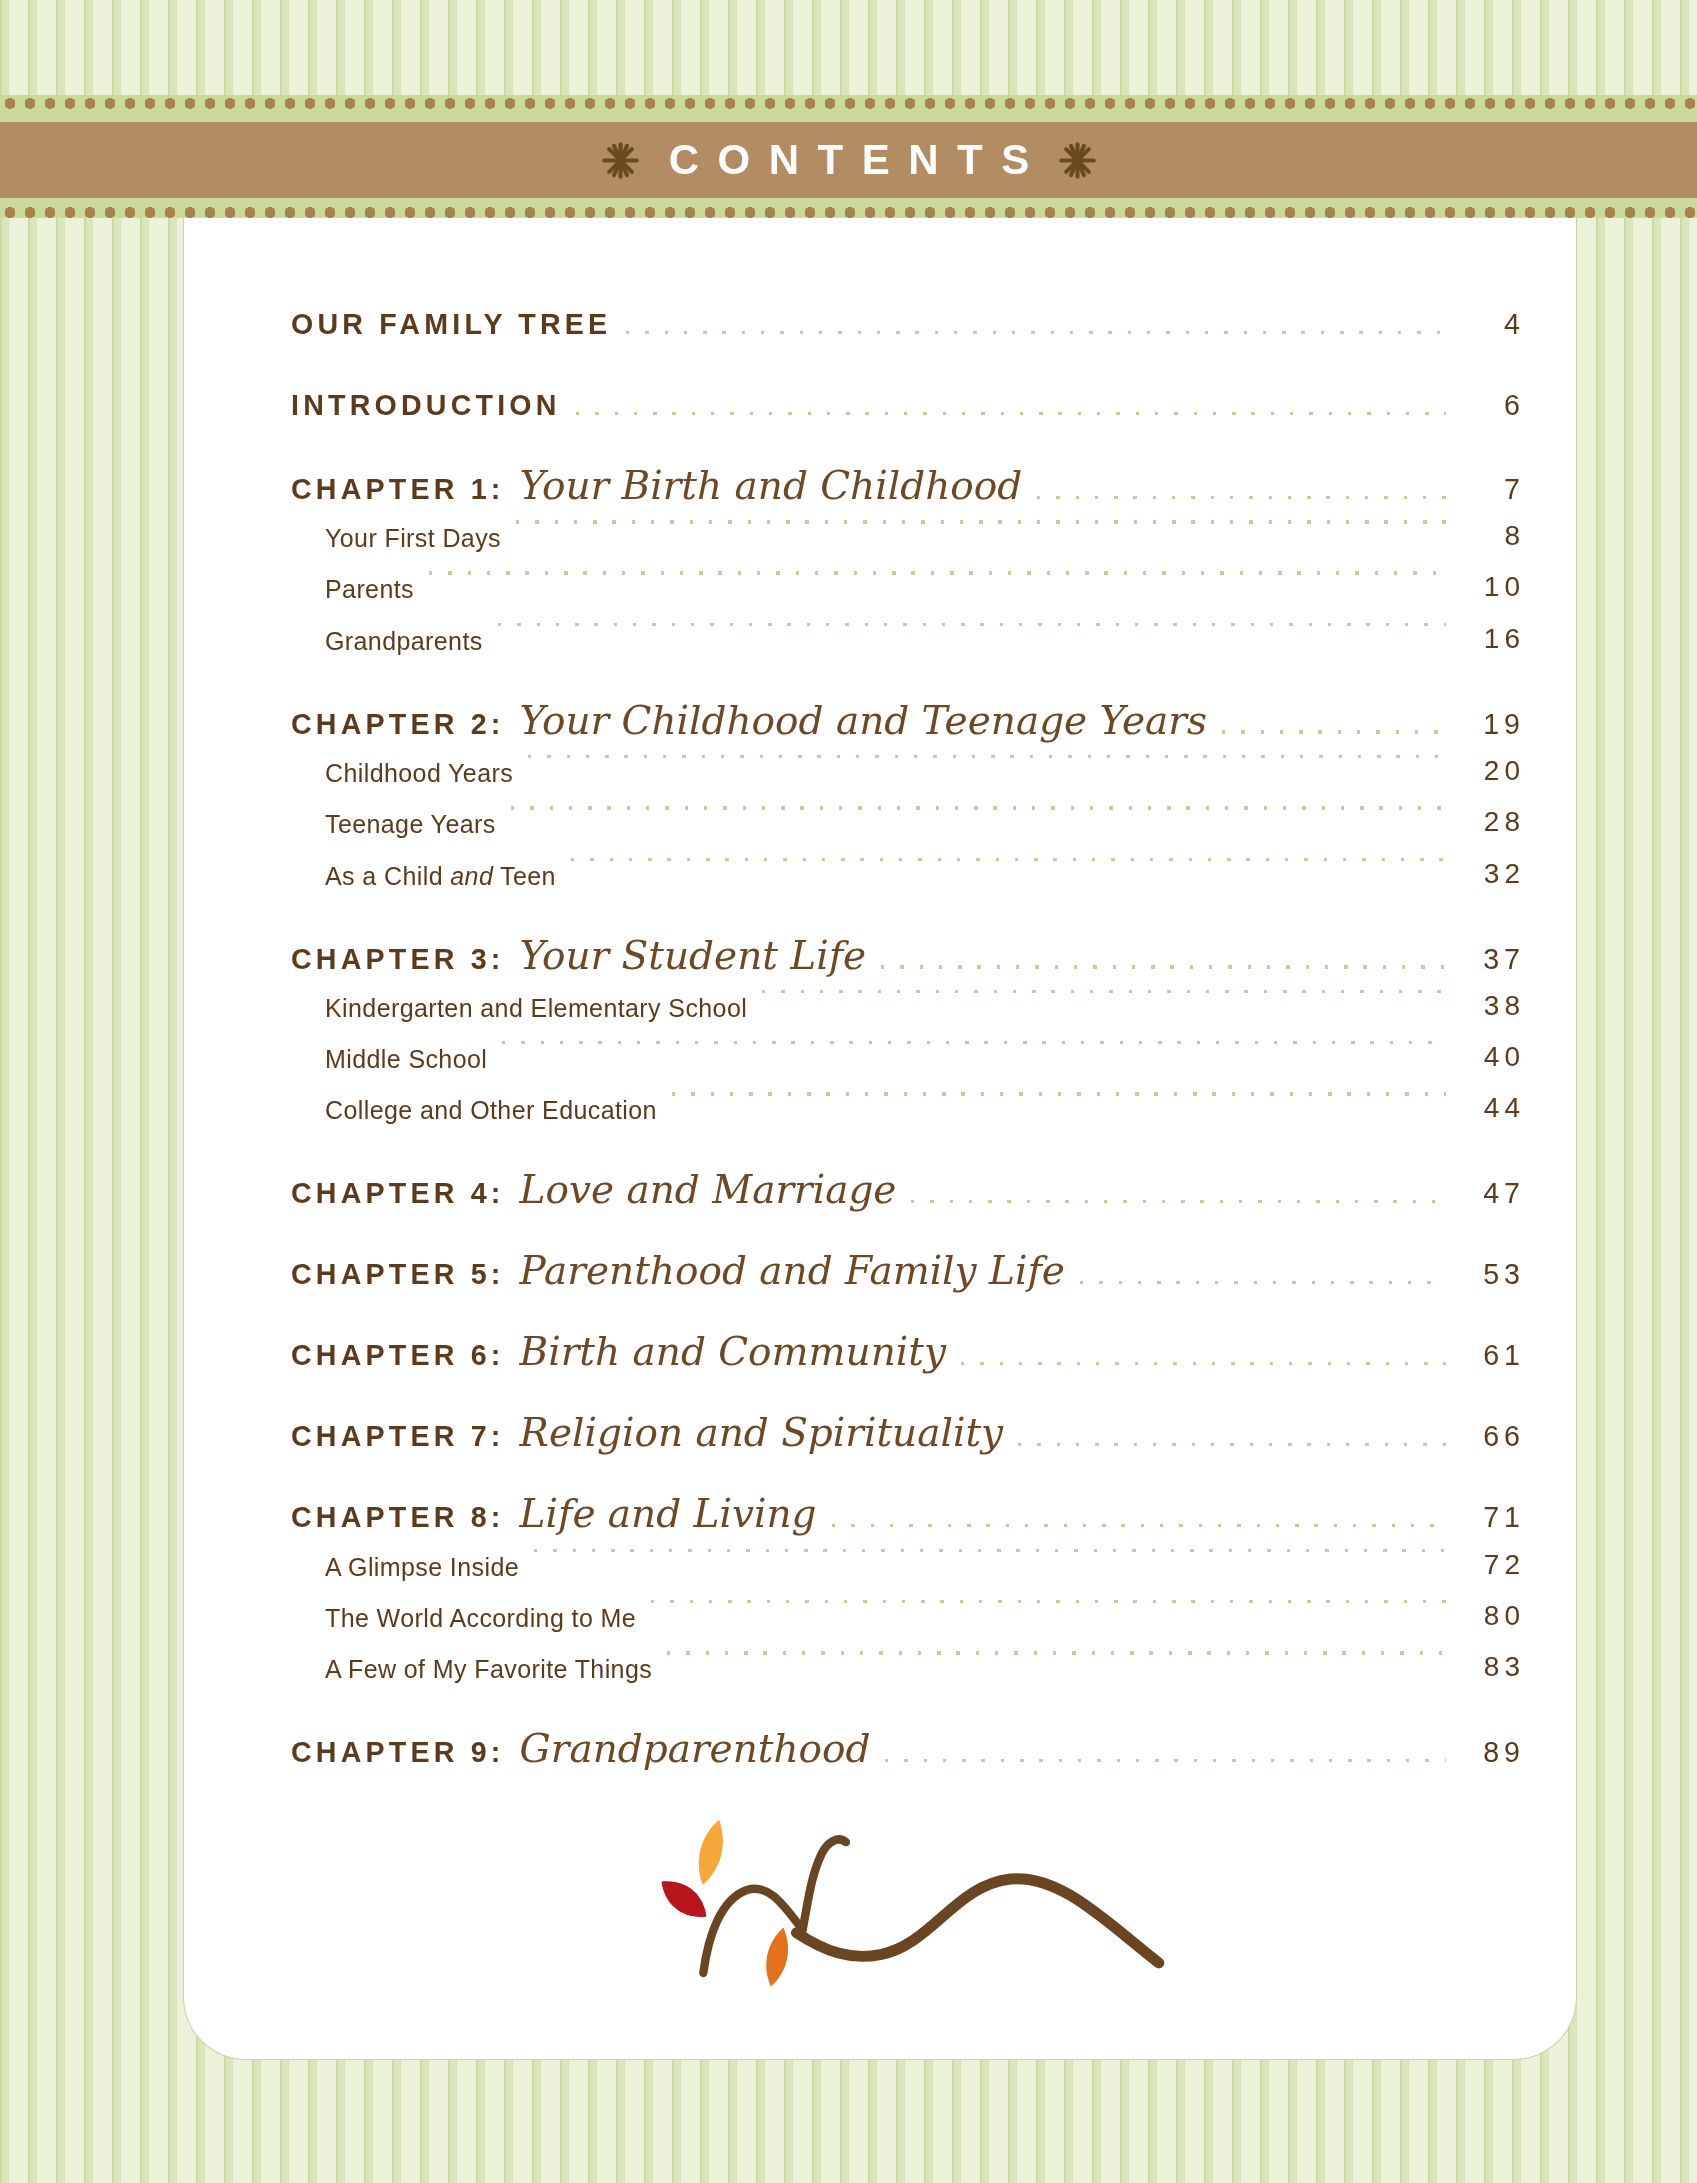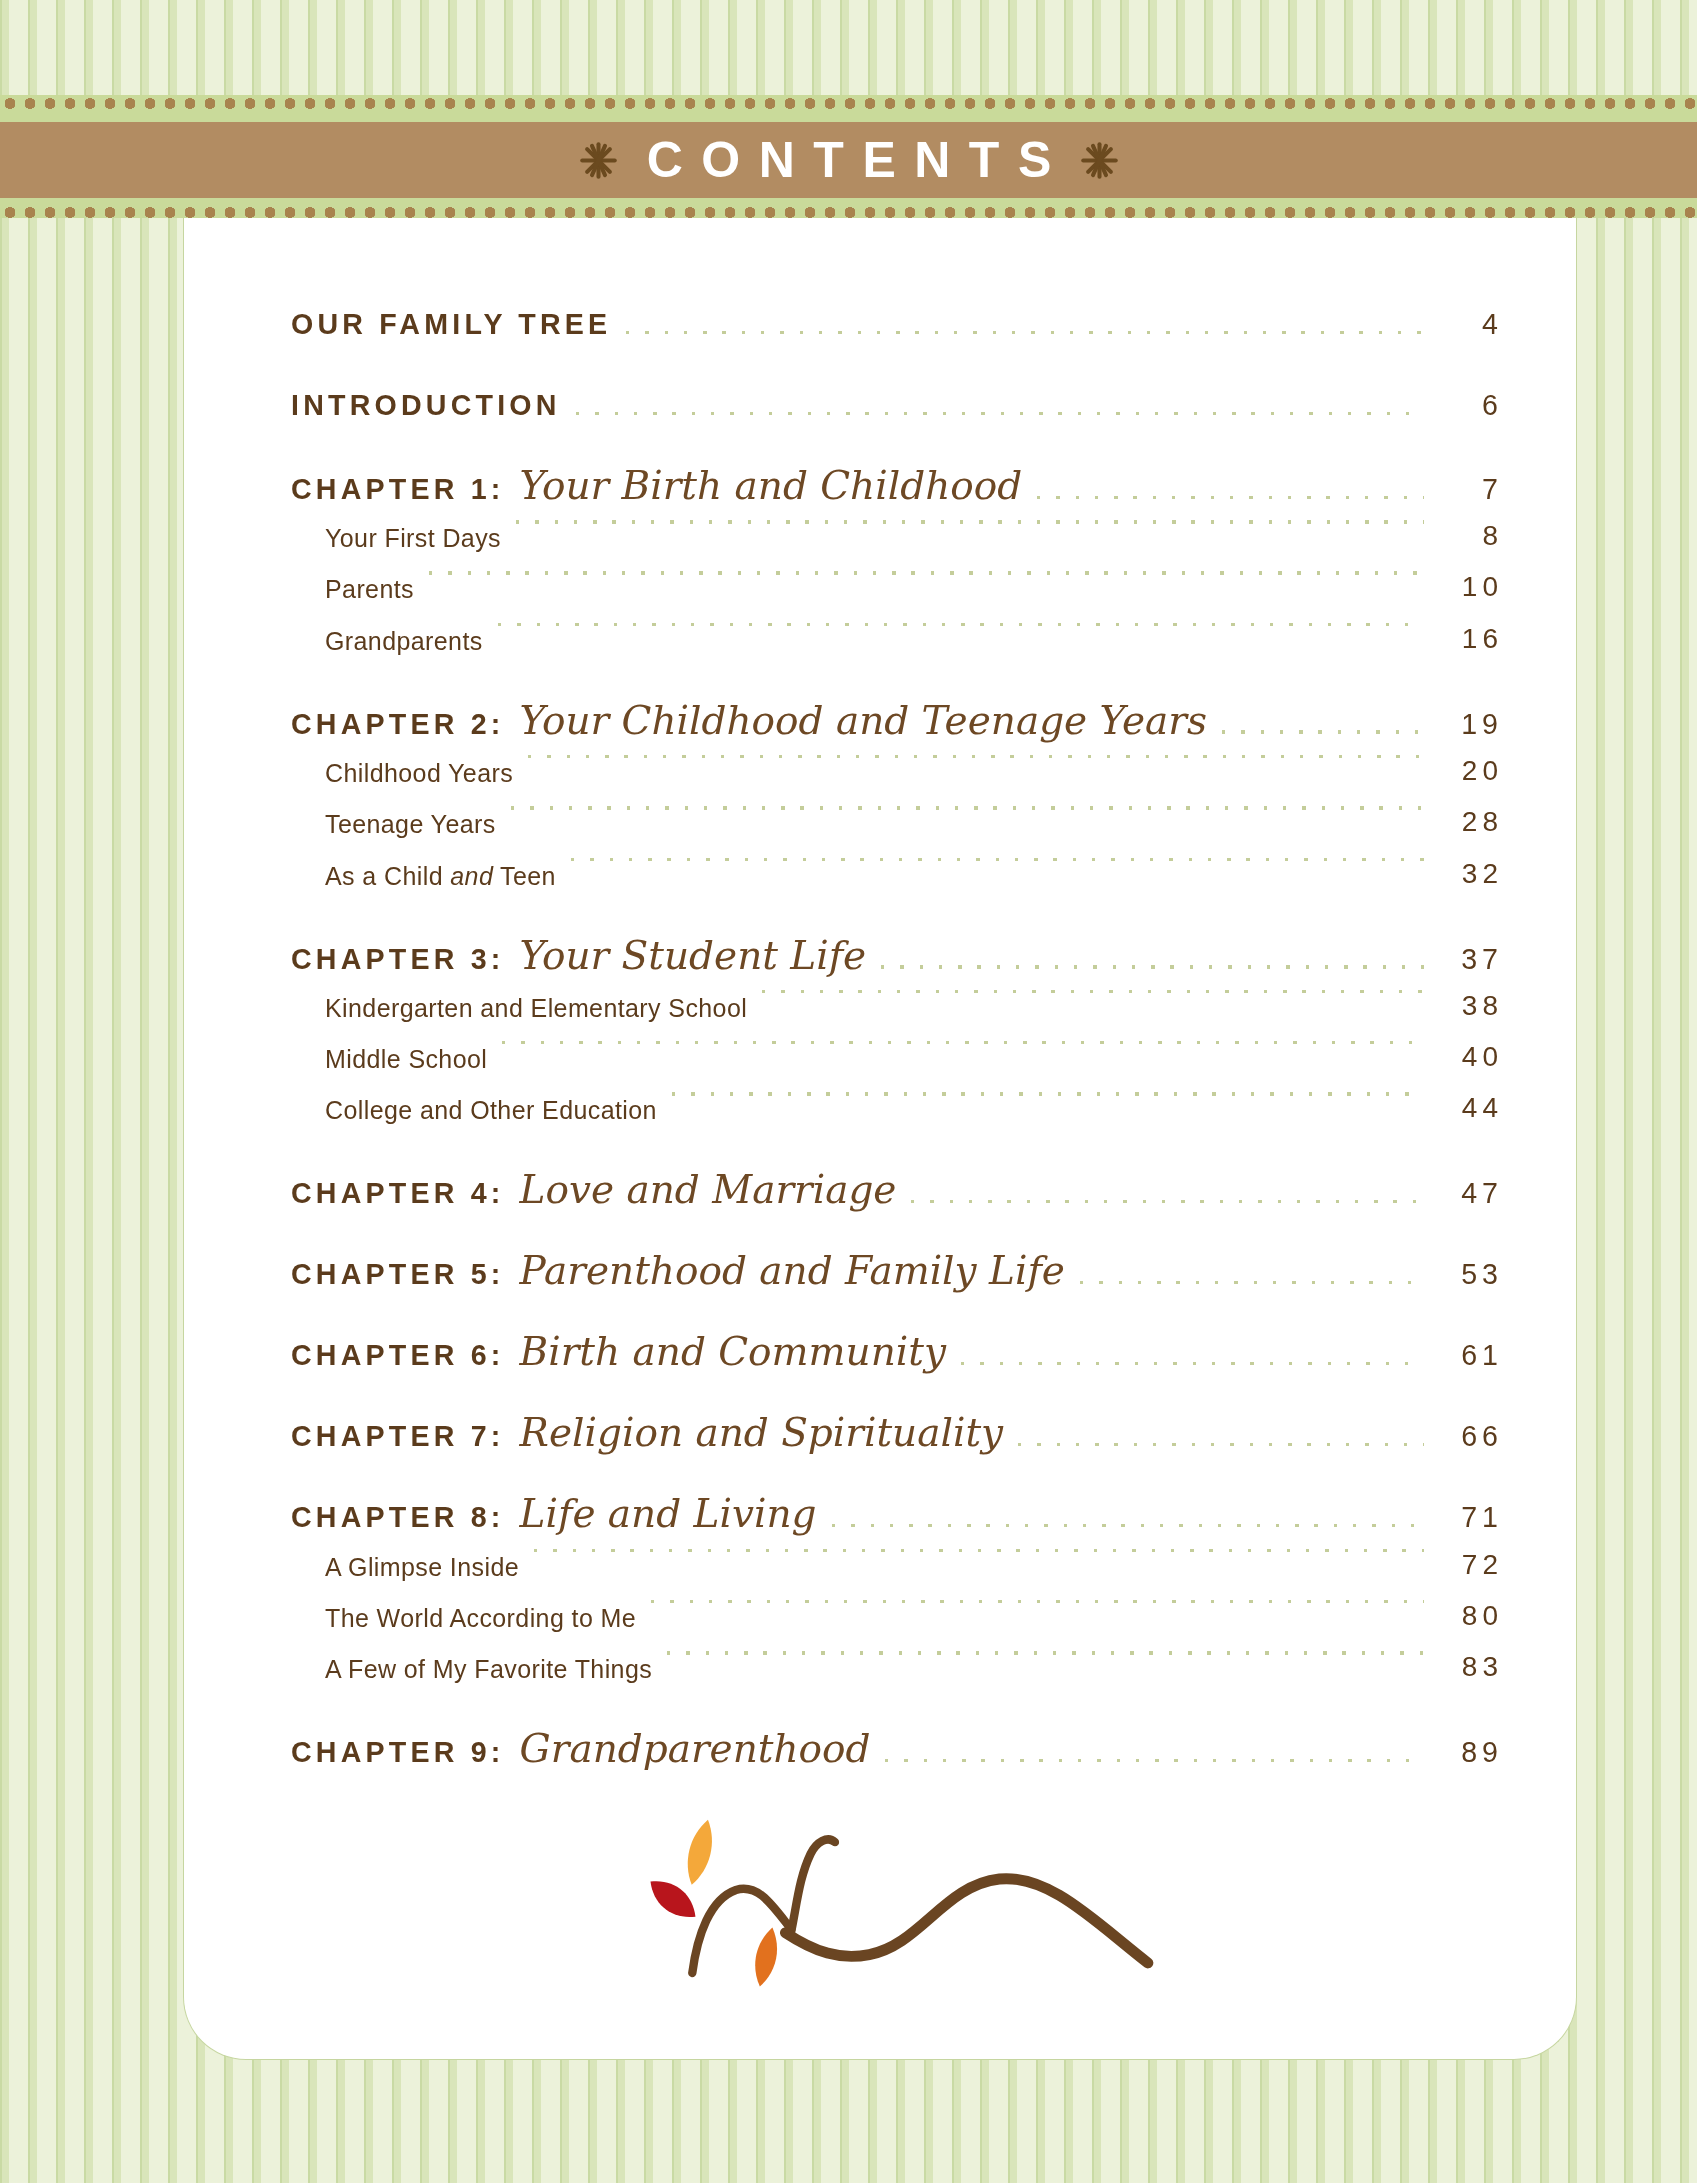--- a/index.html
+++ b/index.html
@@ -11,30 +11,30 @@
   }
   
   .green-band{position:absolute;left:0;top:95px;width:100%;height:123px;background:#c9da9a;}
   .dotted-border{position:absolute;left:0;width:100%;height:11px;
     background-image:radial-gradient(circle 5.5px at 10px 5.5px,#a8834e 98%,transparent 100%);
     background-size:20px 11px;background-repeat:repeat-x;}
   .dotted-border.top{top:98px;}
   .dotted-border.bottom{top:207px;}
   .banner{position:absolute;left:0;top:122px;width:100%;height:76px;background:#b28c62;
     display:flex;align-items:center;justify-content:center;}
-  .banner-title{color:#ffffff;font-size:50px;font-weight:bold;letter-spacing:18.5px;margin-right:-18.5px;
+  .banner-title{color:#ffffff;font-size:42px;font-weight:bold;letter-spacing:18.5px;margin-right:-18.5px;
     line-height:76px;}
   .ornament{width:39px;height:39px;flex:0 0 auto;}
   .ornament.left{margin-right:28.6px;}
   .ornament.right{margin-left:28.6px;}
   
   .card{position:absolute;left:183px;top:218px;width:1394px;height:1842px;background:#ffffff;
     border:1.7px solid #c6d6a0;border-top:none;box-sizing:border-box;
     border-radius:0 0 63px 63px;
-    padding:81px 78px 0 107px;}
+    padding:81px 56px 0 107px;}
   .section{margin-bottom:31px;}
   .section.has-subs{margin-bottom:36px;}
   .row-main{display:flex;align-items:baseline;height:50px;}
   .row-sub{display:flex;align-items:flex-start;height:37px;margin-top:14.3px;padding-left:34px;}
   .row-sub.first{margin-top:9.2px;}
   .caps{font-size:28.6px;font-weight:bold;letter-spacing:4.2px;color:#5b3b1c;line-height:50px;white-space:nowrap;}
   .script{font-family:cursive,"DejaVu Serif",serif;font-style:italic;font-size:39px;line-height:50px;
     color:#6d4824;margin-left:15px;white-space:nowrap;}
   .script:empty{margin-left:0;}
   .sub-label{font-size:25px;color:#5b3b1c;letter-spacing:0.4px;line-height:37px;white-space:nowrap;}

